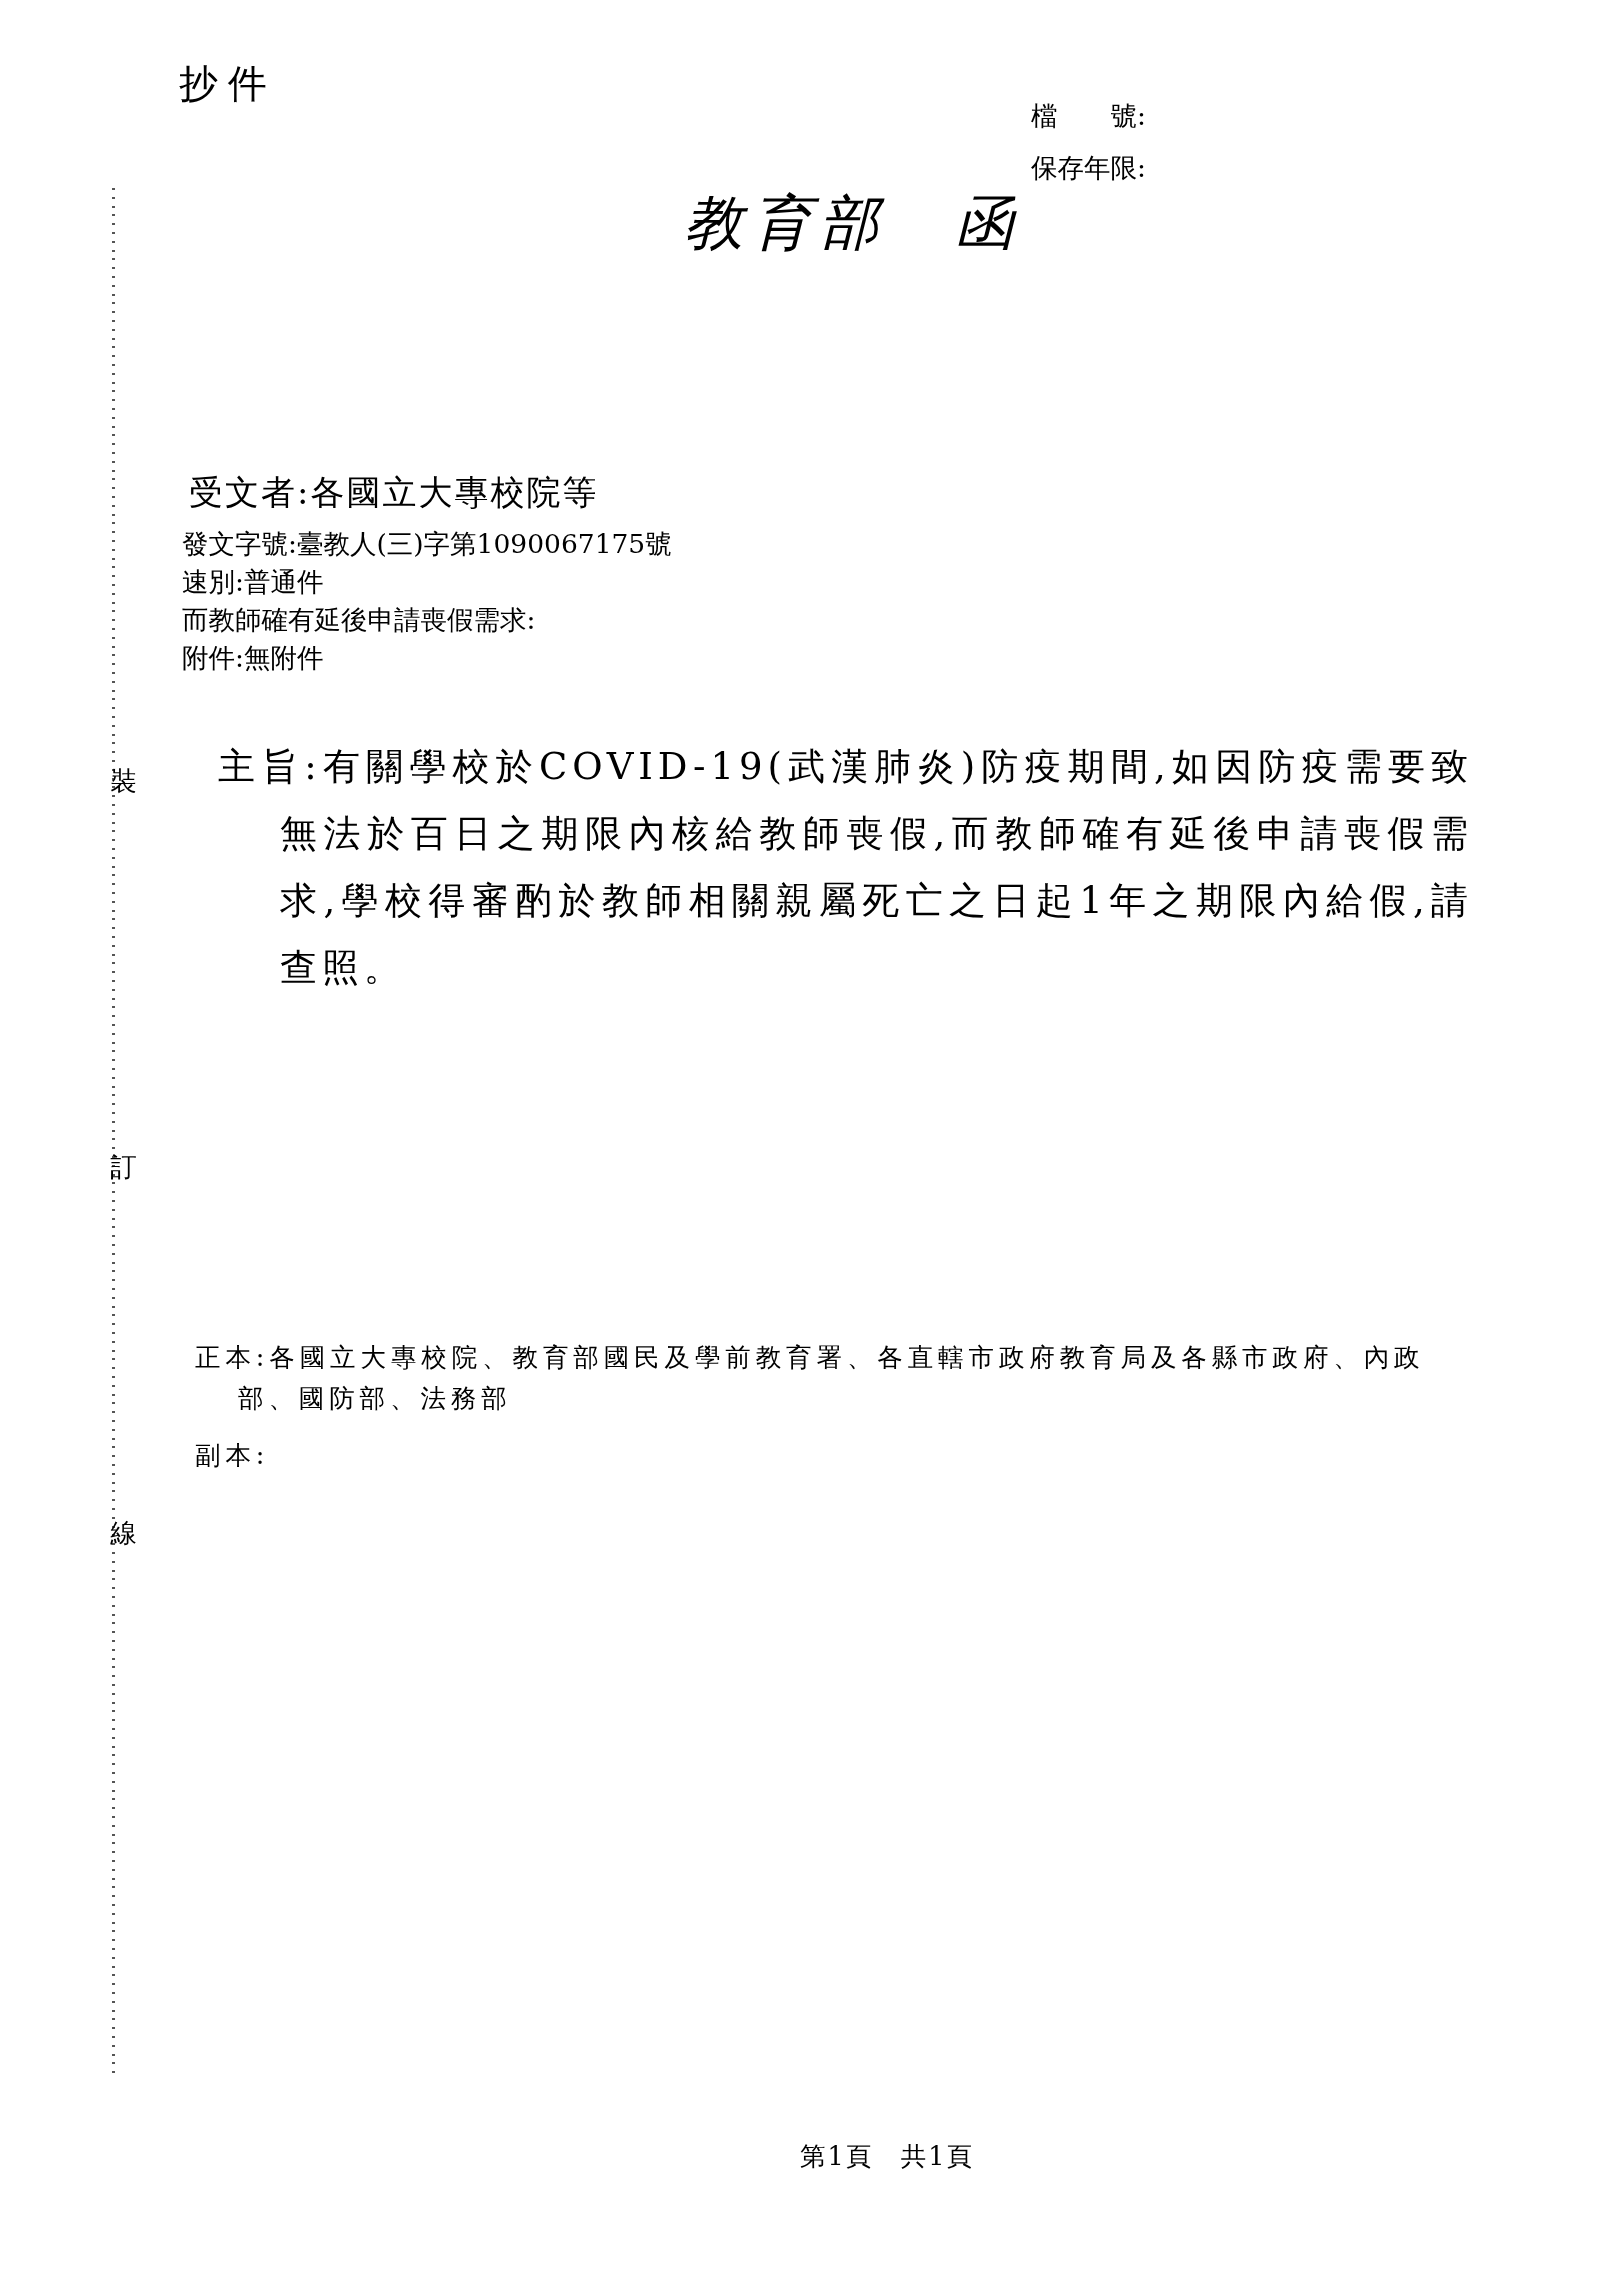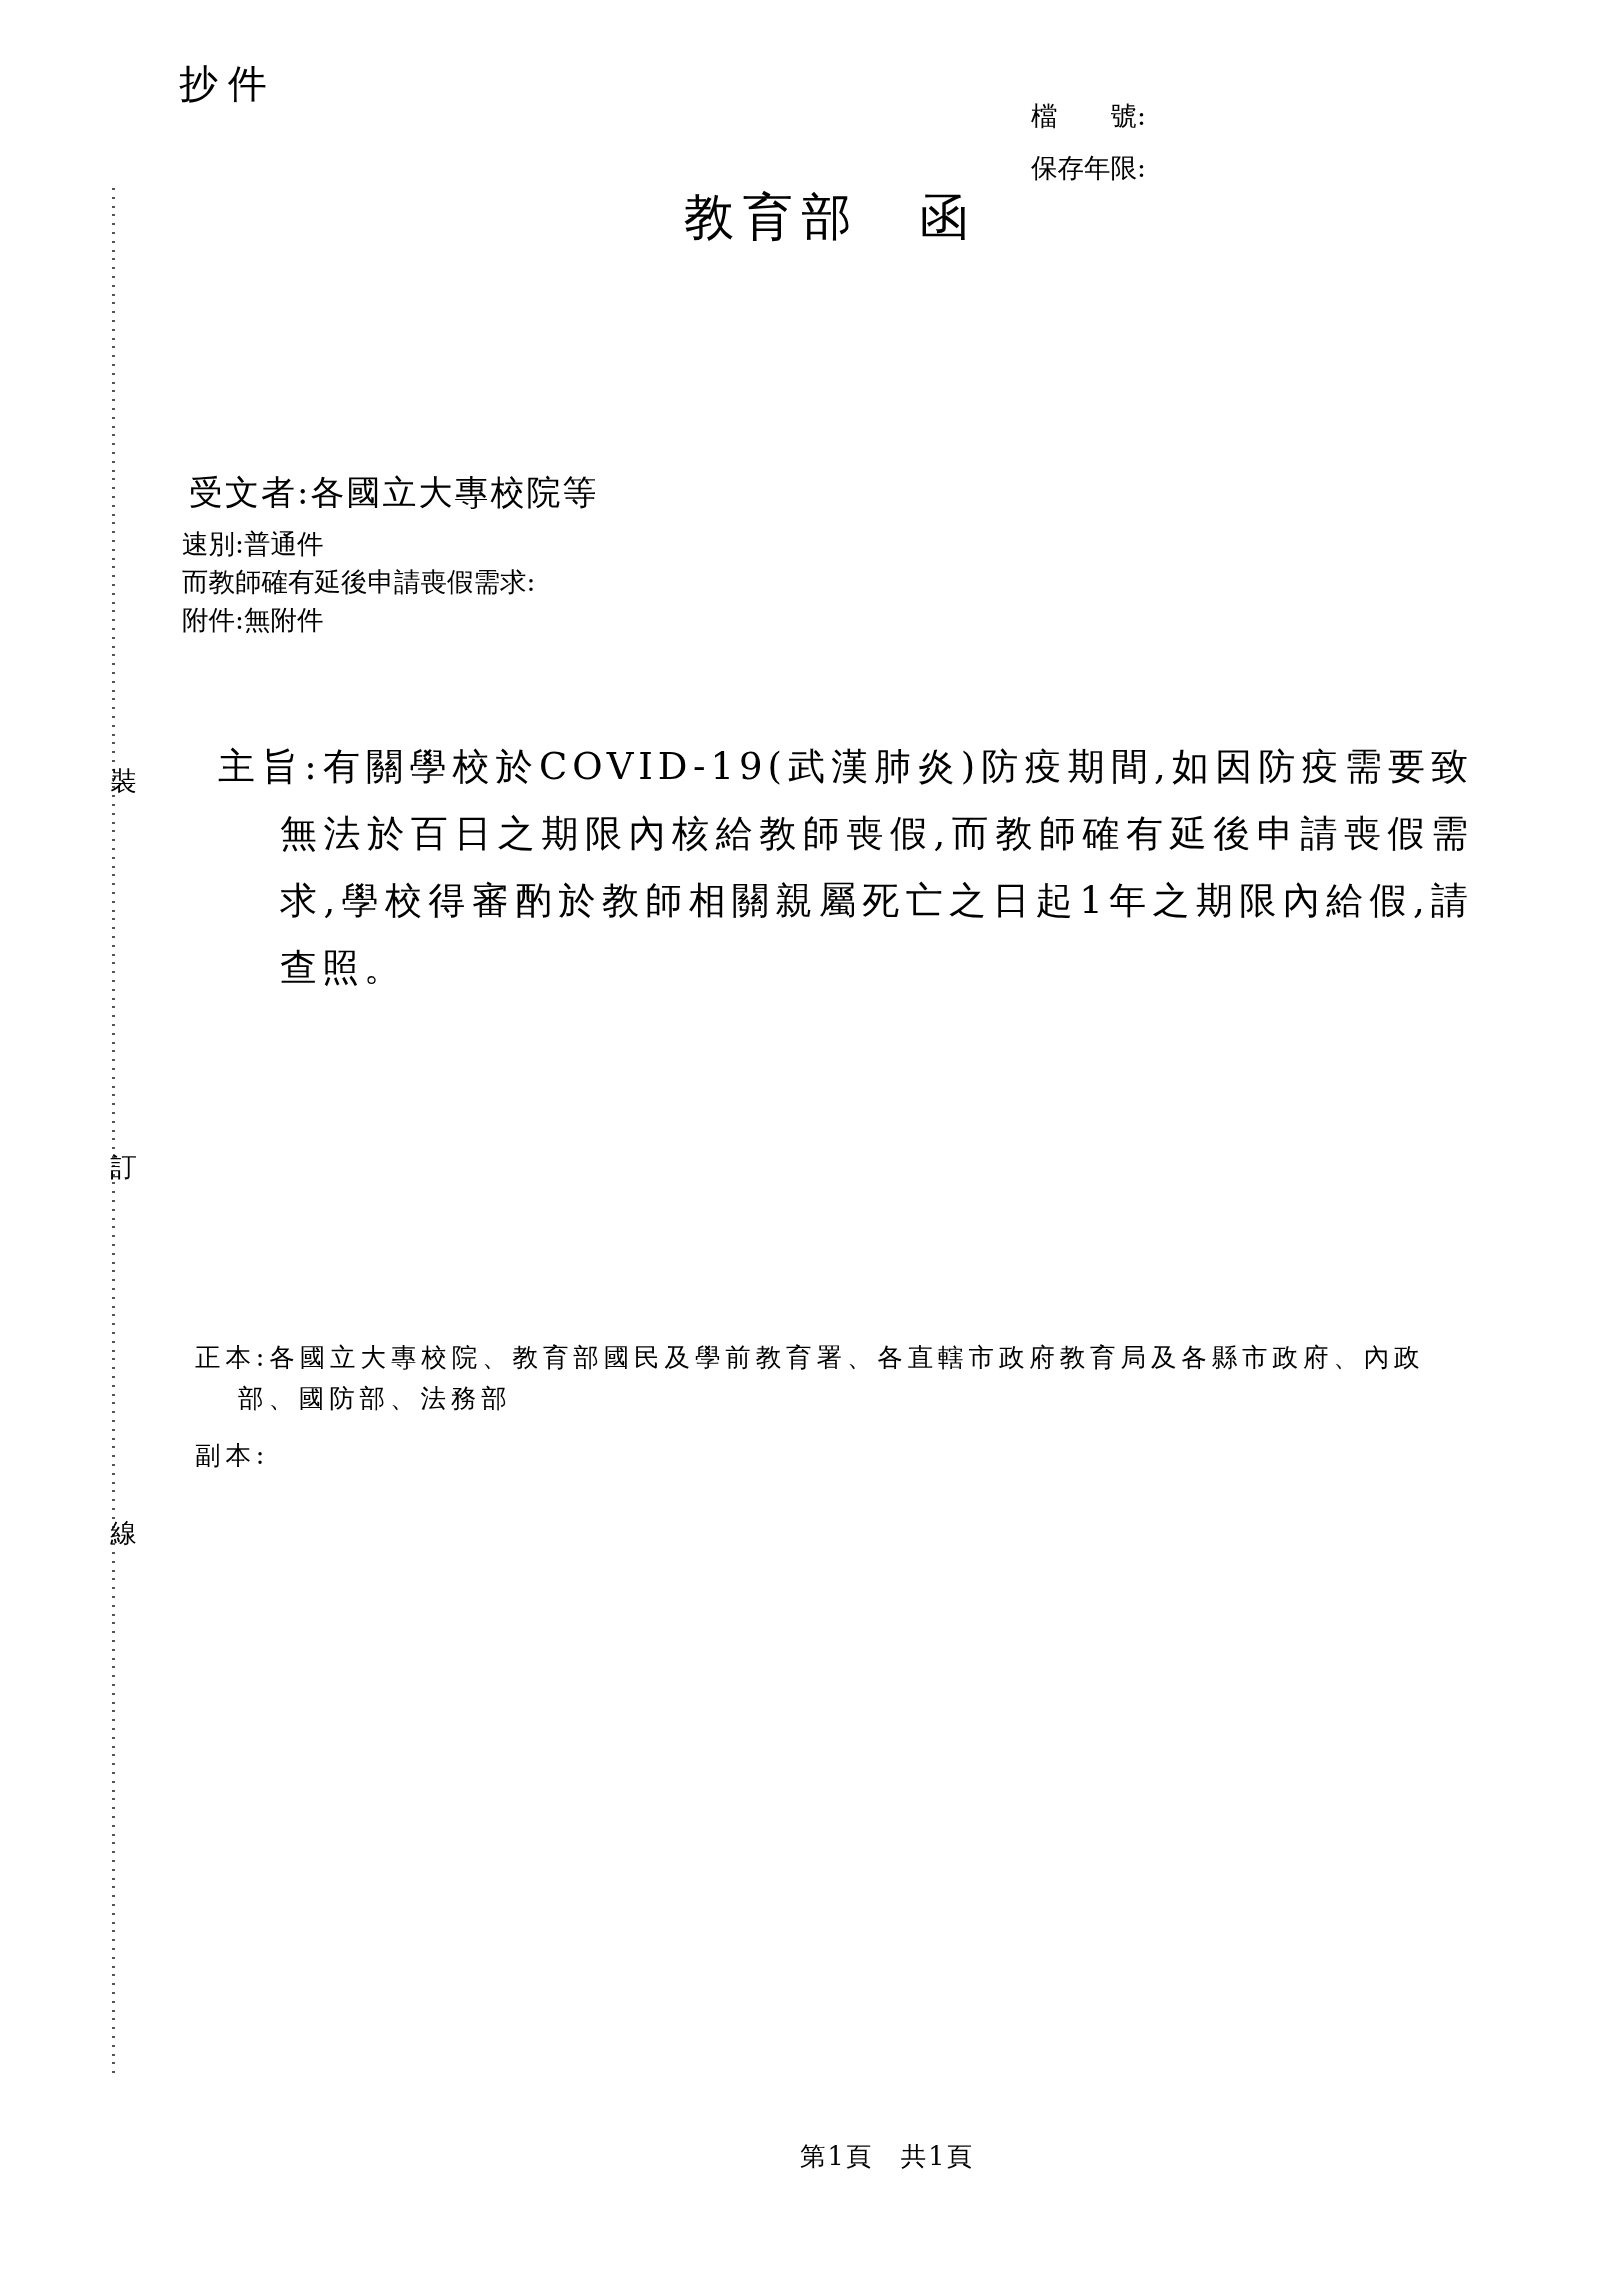--- a/index.html
+++ b/index.html
@@ -12,21 +12,21 @@
     font-family: "DejaVu Serif", "Liberation Serif", serif;
     overflow: hidden;
   }
   .abs { position: absolute; }
 
   .copy-stamp { left: 179px; top: 57px; font-size: 39px; letter-spacing: 9.8px; }
 
   .file-no     { left: 1031px; top: 98px; font-size: 26.5px; }
   .retention   { left: 1031px; top: 150px; font-size: 26.5px; }
 
-  .doc-title   { left: 684px; top: 184px; font-size: 50px; letter-spacing: 8.8px; white-space: nowrap; }
+  .doc-title   { left: 684px; top: 184px; font-size: 59px; letter-spacing: 8.8px; white-space: nowrap; font-style: italic; }
 
   .sender      { left: 905px; top: 286px; font-size: 26.5px; }
   .sender .line { line-height: 35px; white-space: nowrap; }
 
   .recipient   { left: 189px; top: 470px; font-size: 34px; letter-spacing: 2px; white-space: nowrap; }
 
   .meta        { left: 182px; top: 525px; font-size: 26.5px; }
   .meta .line  { line-height: 38px; white-space: nowrap; }
 
   .body-section {
@@ -66,20 +66,21 @@
   <div class="abs copy-stamp">抄件</div>
   <div class="abs file-no">檔　　號:</div>
   <div class="abs retention">保存年限:</div>
 
   <div class="abs doc-title">教育部　函</div>
 
 
   <div class="abs recipient"><span>受文者:</span><span>各國立大專校院等</span></div>
 
   <div class="abs meta">
+    <div class="line"><span>發文字號:</span><span>臺教人(三)字第1090067175號</span></div>
     <div class="line"><span>速別:</span><span>普通件</span></div>
     <div class="line"><span>而教師確有延後申請喪假需求:</span><span></span></div>
     <div class="line"><span>附件:</span><span>無附件</span></div>
   </div>
 
   <div class="abs body-section">
     <p><span>主旨:</span><span>有關學校於COVID-19(武漢肺炎)防疫期間,如因防疫需要致無法於百日之期限內核給教師喪假,而教師確有延後申請喪假需求,學校得審酌於教師相關親屬死亡之日起1年之期限內給假,請查照。</span></p>
   </div>
 
   <div class="abs distribution">

